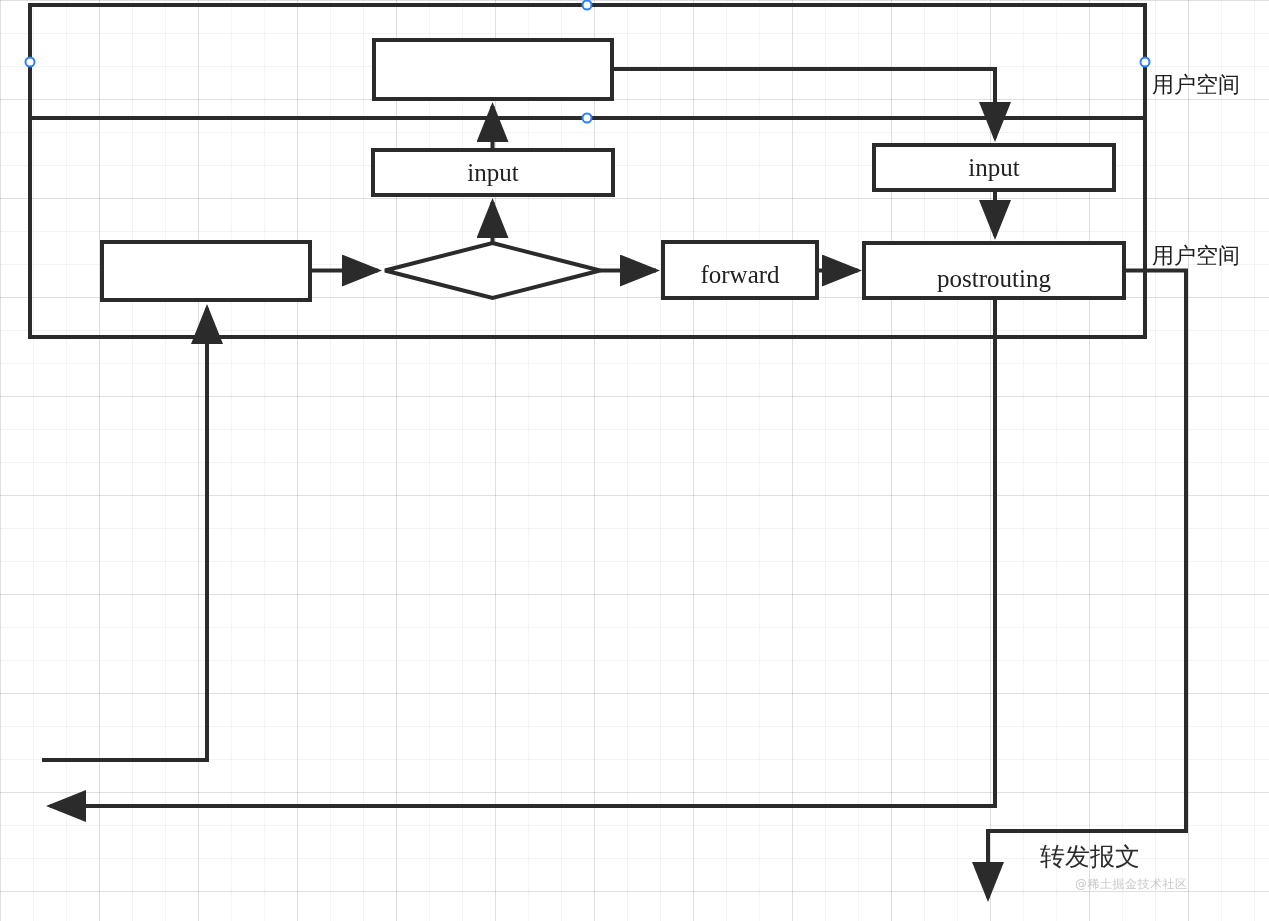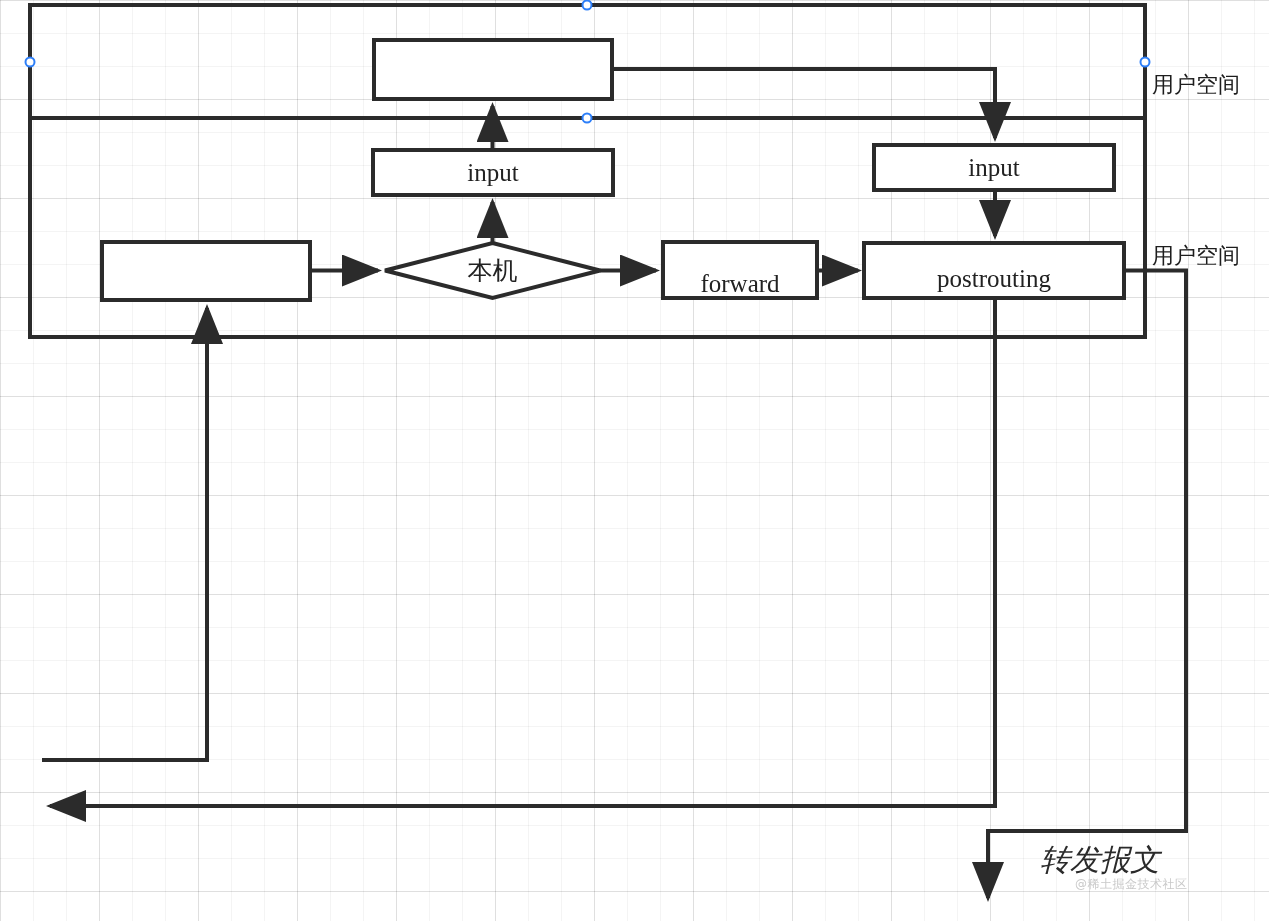--- a/index.html
+++ b/index.html
@@ -51,25 +51,24 @@
   }
   .side-label {
     position: absolute;
     font-size: 22px;
     color: #1d1d1d;
     white-space: nowrap;
     font-family: "DejaVu Sans", "Liberation Sans", sans-serif;
   }
   .flow-label {
     position: absolute;
-    font-size: 30px;
+    font-size: 25px;
     color: #2b2b2b;
     white-space: nowrap;
     font-family: "DejaVu Sans", "Liberation Sans", sans-serif;
-    font-style: italic;
   }
   .watermark {
     position: absolute;
     font-size: 12px;
     color: #c9c9c9;
     white-space: nowrap;
     letter-spacing: 0.5px;
     font-family: "DejaVu Sans", "Liberation Sans", sans-serif;
   }
 </style>
@@ -135,23 +134,22 @@
       <circle cx="587" cy="118" r="4.5" fill="#ffffff" stroke="#2d7ff9" stroke-width="2"></circle>
     </g>
   </svg>
 
 
   <div class="node-label lbl-en" style="left:373px; top:150px; width:240px; height:45px;">input</div>
 
   <div class="node-label lbl-en" style="left:874px; top:145px; width:240px; height:45px;">input</div>
 
 
-  <div class="node-label lbl-cn" style="left:385px; top:243px; width:215px; height:55px;">本机</div>
 
-  <div class="node-label lbl-en" style="left:663px; top:256px; width:154px; height:56px;">forward</div>
+  <div class="node-label lbl-en" style="left:663px; top:247px; width:154px; height:56px;">forward</div>
 
   <div class="node-label lbl-en" style="left:864px; top:251px; width:260px; height:55px;">postrouting</div>
 
   <div class="side-label" style="left:1152px; top:70px;">用户空间</div>
 
   <div class="side-label" style="left:1152px; top:241px;">用户空间</div>
 
   <div class="flow-label" style="left:1040px; top:840px;">转发报文</div>
 
   <div class="watermark" style="left:1075px; top:876px;">@稀土掘金技术社区</div>

